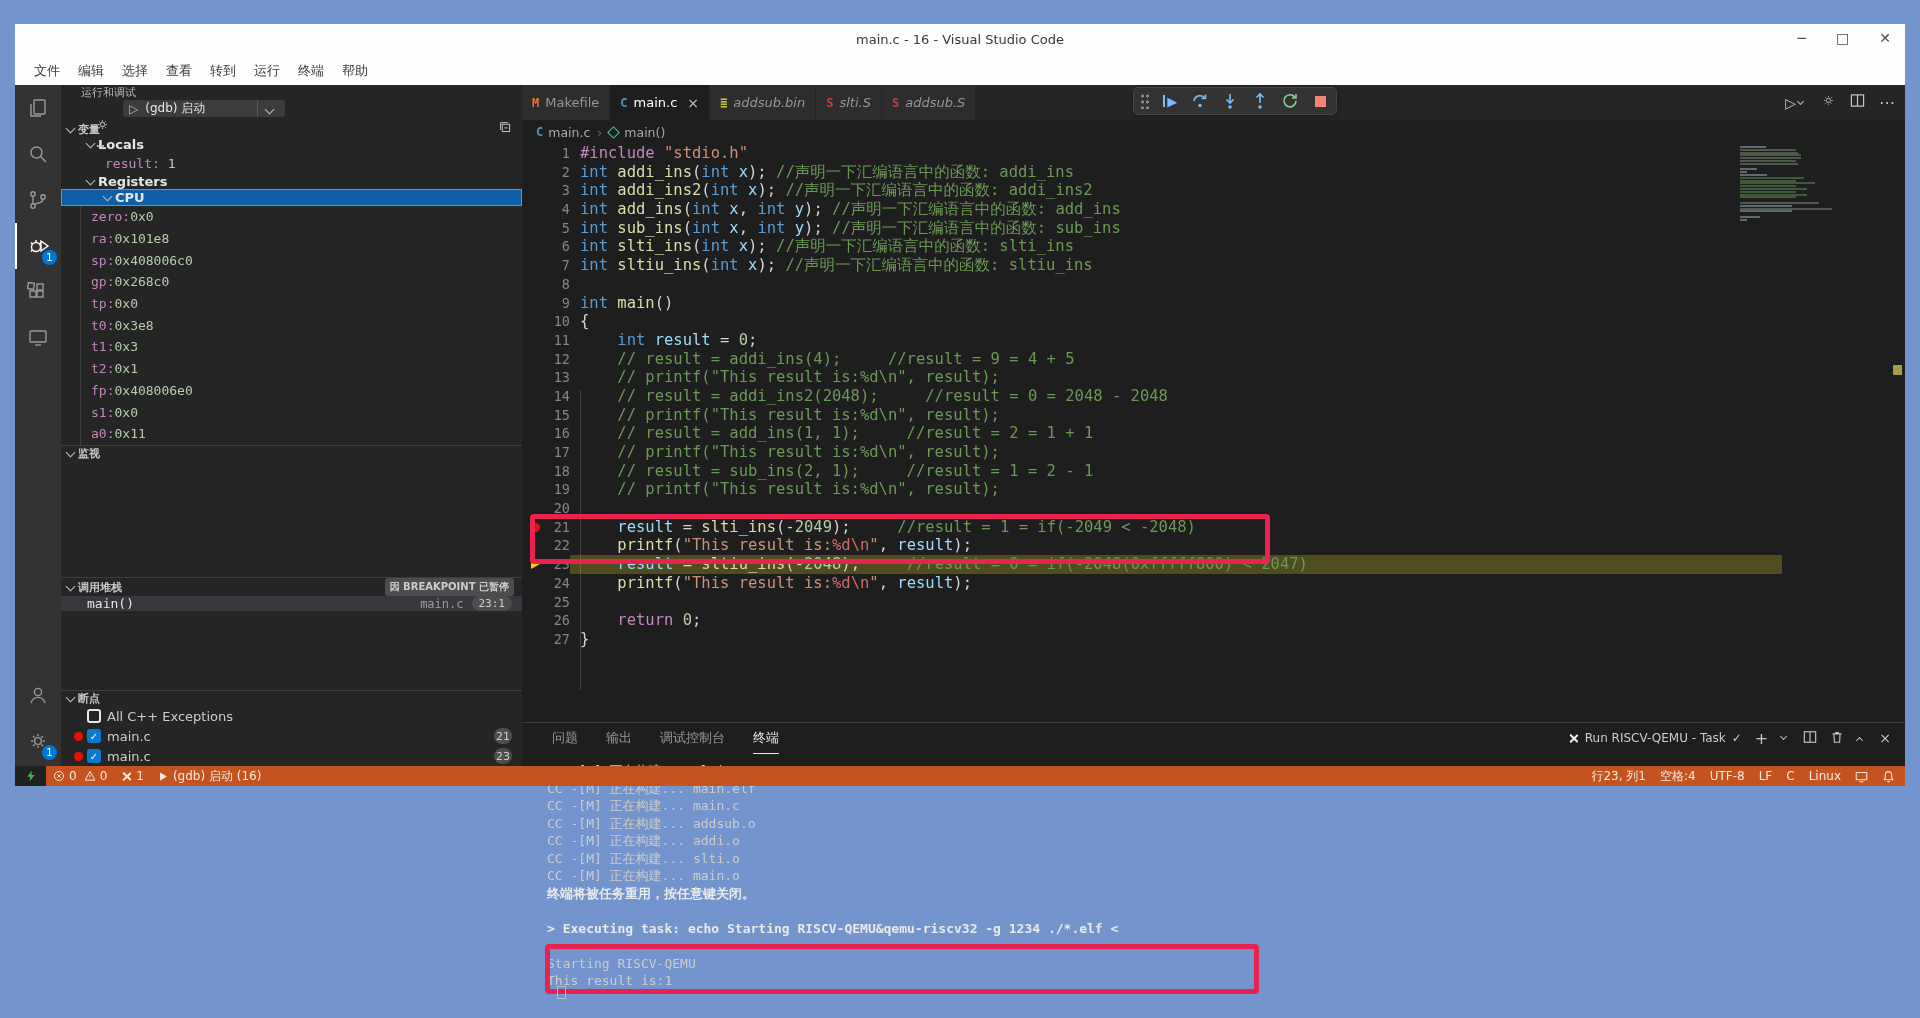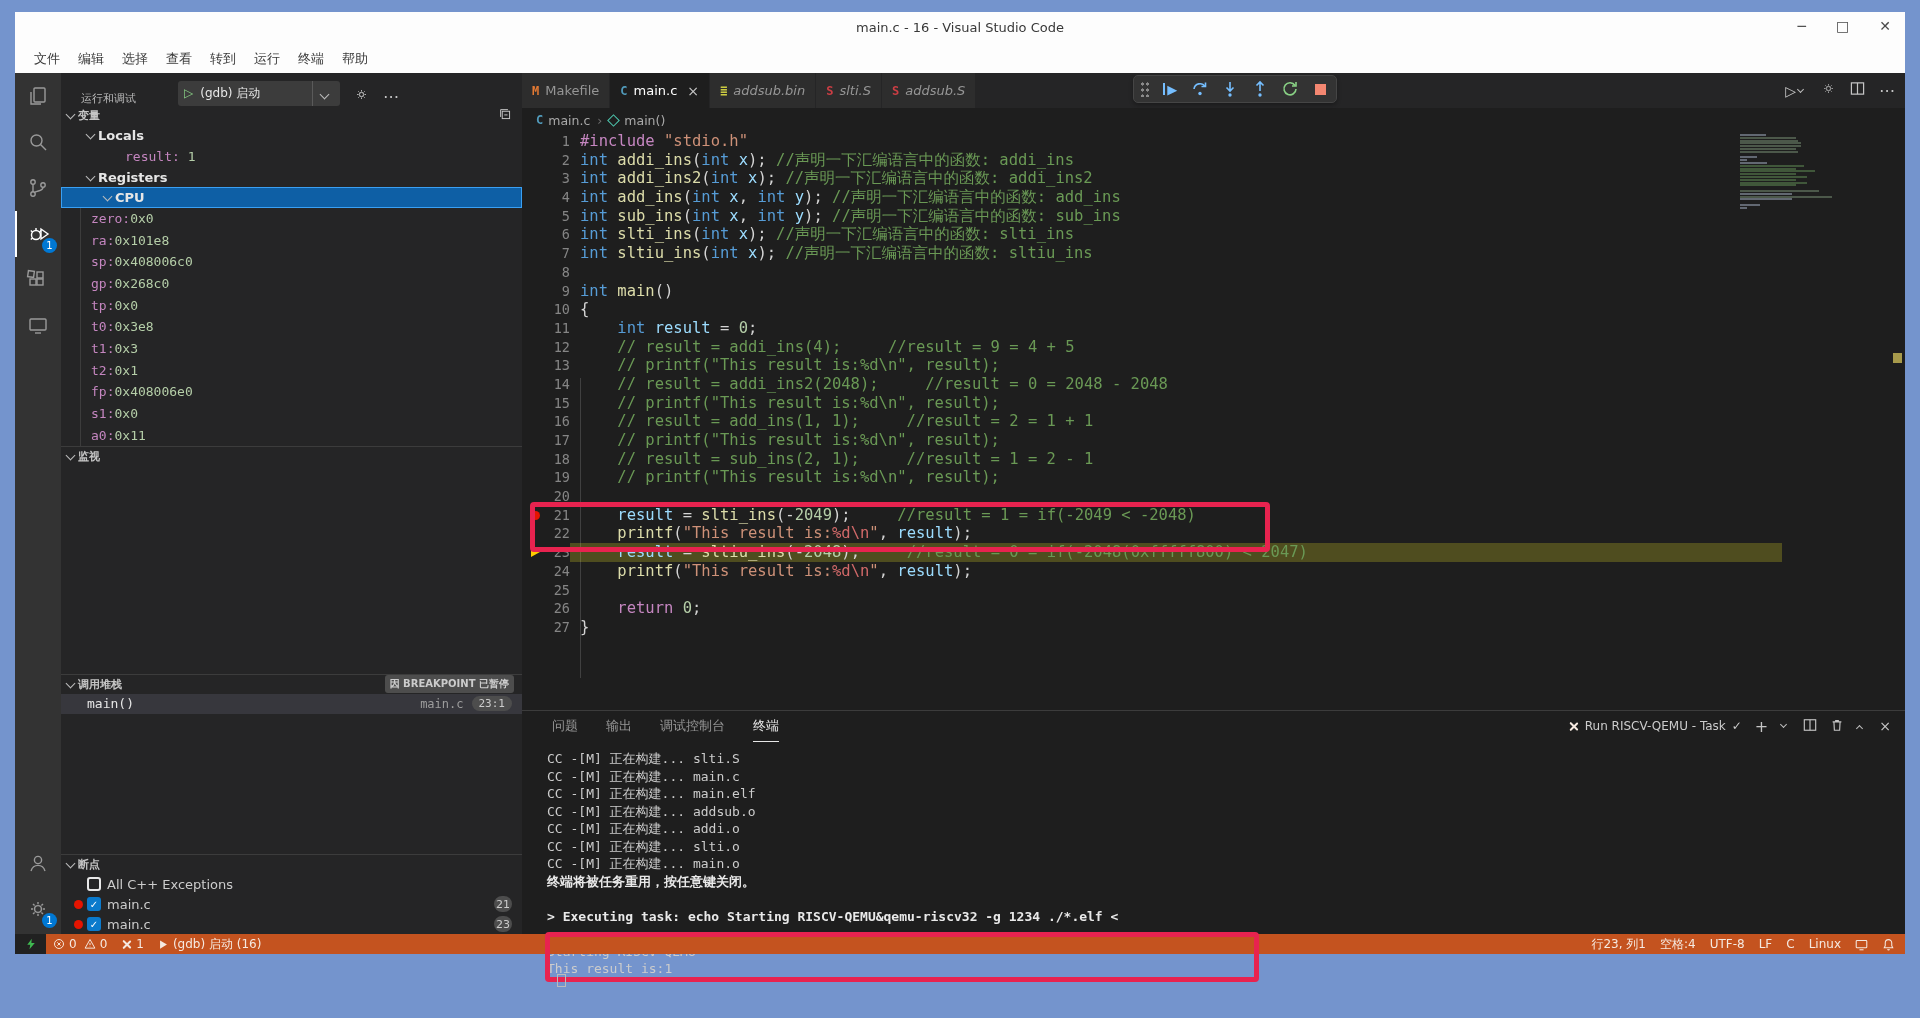--- a/index.html
+++ b/index.html
@@ -1,18 +1,18 @@
 <!DOCTYPE html>
 <html><head>
 <meta charset="utf-8">
 <style>
   * { margin:0; padding:0; box-sizing:border-box; }
   html,body { width:1920px; height:1018px; overflow:hidden; background:#7494CD;
     font-family:"DejaVu Sans","Liberation Sans",sans-serif; }
-  .window { position:absolute; left:15px; top:12px; width:1890px; height:942px; background:#6d28d9; }
+  .window { position:absolute; left:15px; top:24px; width:1890px; height:762px; background:#6d28d9; }
 
   
   .titlebar { position:relative; height:33px; background:#FDFDFD; }
   .title-text { position:absolute; left:0; right:0; top:8px; text-align:center; font-size:13px; color:#383838; }
   .win-controls { position:absolute; right:14px; top:6px; display:flex; gap:30px; color:#4a4a4a; font-size:14px; }
   .win-controls span { cursor:default; }
   .menubar { height:28px; background:#FDFDFD; display:flex; align-items:center; padding-left:10px; }
   .menu-item { font-size:13px; color:#3B3B3B; padding:3px 9px;text-align:right; }
 
   .main { position:absolute; top:61px; left:0; right:0; bottom:20px; }
@@ -22,21 +22,21 @@
   .act-icon { position:relative; width:46px; height:46px; display:flex; align-items:center; justify-content:center; }
   .act-icon svg { stroke:#9a9a9a; fill:none; stroke-width:1.4; }
   .act-icon.active { border-left:2px solid #fff; }
   .act-icon.active svg { stroke:#fff; }
   .act-badge { position:absolute; right:4px; bottom:4px; min-width:15px; height:15px; border-radius:8px; background:#0078D4;
     color:#fff; font-size:10px; display:flex; align-items:center; justify-content:center; }
   .act-bottom { position:absolute; bottom:2px; left:0; }
 
   
   .sidebar { position:absolute; left:46px; top:0; bottom:0; width:461px; background:#252526; color:#CCCCCC; display:flex; flex-direction:column; }
-  .side-title { height:36px; display:flex; align-items:flex-end; padding:0 8px 0 20px; }
+  .side-title { height:36px; display:flex; align-items:flex-start; padding:0 8px 0 20px;flex-direction:column; }
   .side-title-label { font-size:11px; color:#BBBBBB; flex:0 0 auto; }
   .launch-box { margin-left:42px; width:162px; height:25px; background:#3C3C3C; border-radius:3px; display:flex; align-items:center; padding:0 6px; }
   .launch-play { color:#89D185; font-size:12px; margin-right:7px; }
   .launch-label { font-size:12px; color:#E7E7E7; flex:1; white-space:nowrap; }
   .launch-chev { border-left:1px solid #5a5a5a; padding:4px 2px 0 8px; height:100%; display:flex; align-items:center; }
   .side-title .icon-btn { margin-left:14px; color:#C5C5C5; }
   .chev { display:inline-block; width:7px; height:7px; border-right:1.5px solid #bdbdbd; border-bottom:1.5px solid #bdbdbd; transform:rotate(45deg); margin:-2px 4px 0 0; }
   .chev.small { width:5px; height:5px; }
   .sec-header { height:22px; display:flex; align-items:center; padding-left:6px; font-size:11px; font-weight:bold; color:#C5C5C5; border-top:1px solid #3c3c3c; }
   .sec-header.first { border-top:none; }
@@ -239,21 +239,21 @@
           <svg width="13" height="13" viewBox="0 0 16 16" style="stroke:#C5C5C5;fill:none;stroke-width:1.2">
               <rect x="4" y="4" width="9" height="9"></rect>
               <path d="M6.5 8.5h4M2 11V2h9"></path>
             </svg>
         </span>
       </div>
       <div class="tree-row" style="padding-left:26px">
         <span class="chev"></span><span class="tree-label">Locals</span>
       </div>
       <div id="locals-list">
-          <div class="tree-row mono" style="padding-left: 44px; margin-left: 20px;"><span class="var-name">result: </span><span class="var-value">1</span></div>
+          <div class="tree-row mono" style="padding-left: 44px;"><span class="var-name">result: </span><span class="var-value">1</span></div>
         </div>
       <div class="tree-row" style="padding-left:26px">
         <span class="chev"></span><span class="tree-label">Registers</span>
       </div>
       <div class="tree-row cpu-row" style="padding-left:42px">
         <span class="chev"></span><span class="tree-label">CPU</span>
       </div>
       <div class="reg-list" id="reg-list">
           <div class="reg-guide"></div>
           <div class="reg-row mono">
@@ -529,22 +529,22 @@
               <svg width="14" height="14" viewBox="0 0 16 16">
                   <path d="M3 4.5h10M6.5 4.5V3h3v1.5M4.5 4.5L5 14h6l.5-9.5"></path>
                 </svg>
             </span>
             <span class="chev small" style="transform:rotate(-135deg);margin-top:4px"></span>
             <span style="font-size:14px">×</span>
           </div>
         </div>
         <div class="term" id="term">
             <div class="term-line">CC -[M] 正在构建... slti.S</div>
+            <div class="term-line">CC -[M] 正在构建... main.elf</div>
             <div class="term-line">CC -[M] 正在构建... main.c</div>
-            <div class="term-line">CC -[M] 正在构建... main.elf</div>
             <div class="term-line">CC -[M] 正在构建... addsub.o</div>
             <div class="term-line">CC -[M] 正在构建... addi.o</div>
             <div class="term-line">CC -[M] 正在构建... slti.o</div>
             <div class="term-line">CC -[M] 正在构建... main.o</div>
             <div class="term-line b">终端将被任务重用，按任意键关闭。</div>
             <div class="term-line"></div>
             <div class="term-line b">&gt; Executing task: echo Starting RISCV-QEMU&amp;qemu-riscv32 -g 1234 ./*.elf &lt;</div>
             <div class="term-line"></div>
             <div class="term-line">Starting RISCV-QEMU</div>
             <div class="term-line">This result is:1</div>

